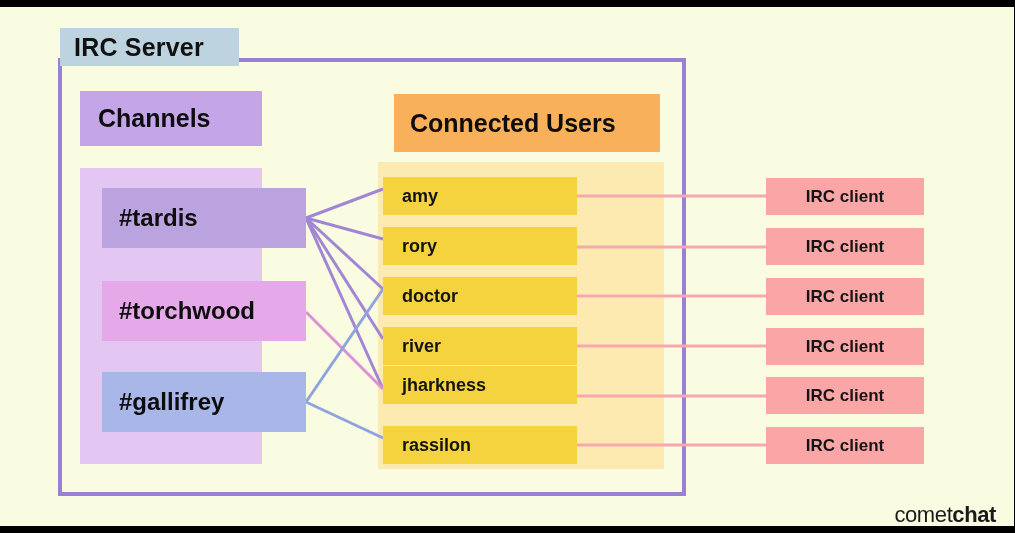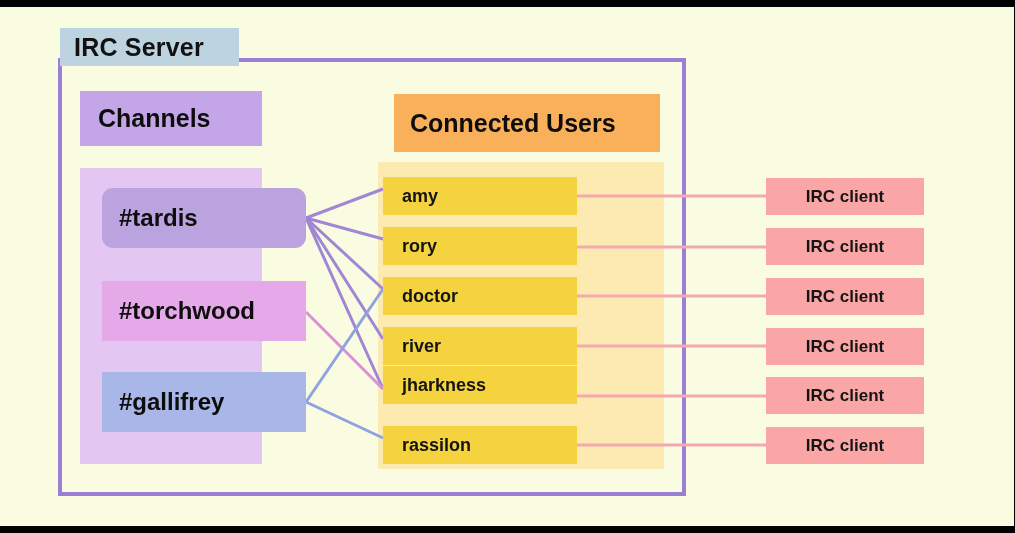--- a/index.html
+++ b/index.html
@@ -84,21 +84,21 @@
     height: 60px;
     display: flex;
     align-items: center;
     padding-left: 17px;
     box-sizing: border-box;
     font-size: 24px;
     font-weight: bold;
     color: #0d0d0d;
     z-index: 3;
   }
-  #channel-0 { top: 181px; background: #bba3e0; border-radius: 11px; }
+  #channel-0 { top: 181px; background: #bba3e0; }
   #channel-1 { top: 274px; background: #e5a8e8; }
   #channel-2 { top: 365px; background: #a8b6e8; }
 
   
   #users-header {
     position: absolute;
     left: 394px;
     top: 87px;
     width: 266px;
     height: 58px;
@@ -251,15 +251,16 @@
     <div class="user-box" id="user-4">jharkness</div>
     <div class="user-box" id="user-5">rassilon</div>
 
     <div class="client-box" id="client-0">IRC client</div>
     <div class="client-box" id="client-1">IRC client</div>
     <div class="client-box" id="client-2">IRC client</div>
     <div class="client-box" id="client-3">IRC client</div>
     <div class="client-box" id="client-4">IRC client</div>
     <div class="client-box" id="client-5">IRC client</div>
 
+    <div id="logo"><span>comet</span><span class="bold">chat</span></div>
 
   </div>
 </div>
 
 </body></html>

